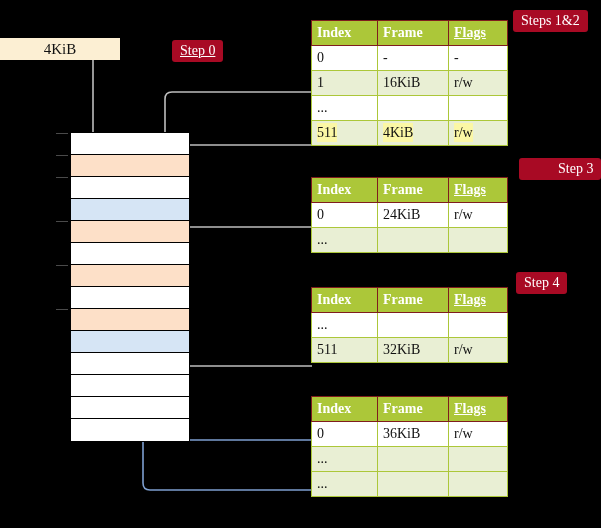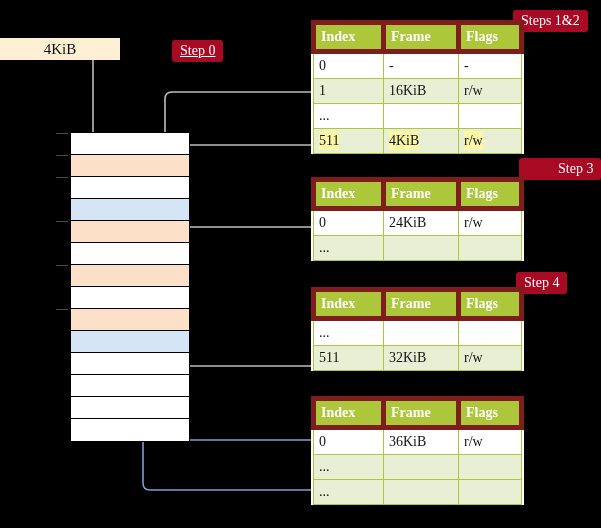--- a/index.html
+++ b/index.html
@@ -92,39 +92,39 @@
     border: 1.5px solid #cdd9a0;
     background: #ffffff;
     font-size: 14px;
   }
   .ptable th {
     background: #acc739;
     color: #ffffff;
     font-weight: bold;
     text-align: left;
     padding: 2px 5px 3px 5px;
-    border: 5px solid #7f1d1d;
+    border: 1px solid #7f1d1d;
     font-size: 14px;
     line-height: 19px;
   }
   .ptable td {
     color: #111111;
     text-align: left;
     padding: 2px 5px 3px 5px;
     border: 1px solid #acc739;
     line-height: 19px;
     font-size: 14px;
     height: 19px;
   }
   .ptable tr.alt td { background: #e9efd4; }
   .ptable tr.plain td { background: #ffffff; }
   .ptable .hl { background: #fbf7a5; }
   .col-index { width: 55px; }
   .col-frame { width: 60px; }
-  .col-flags { width: 48px; }
+  .col-flags { width: 48px; text-decoration: underline; }
   .cell-inner { display: inline-block; }
 </style>
 </head>
 <body>
 
 <div id="stage">
 
   <svg id="wires" viewBox="0 0 601 528" xmlns="http://www.w3.org/2000/svg">
     <defs>
       <marker id="arrGray" markerWidth="9" markerHeight="9" refX="4.5" refY="7.5" orient="auto" markerUnits="userSpaceOnUse">

